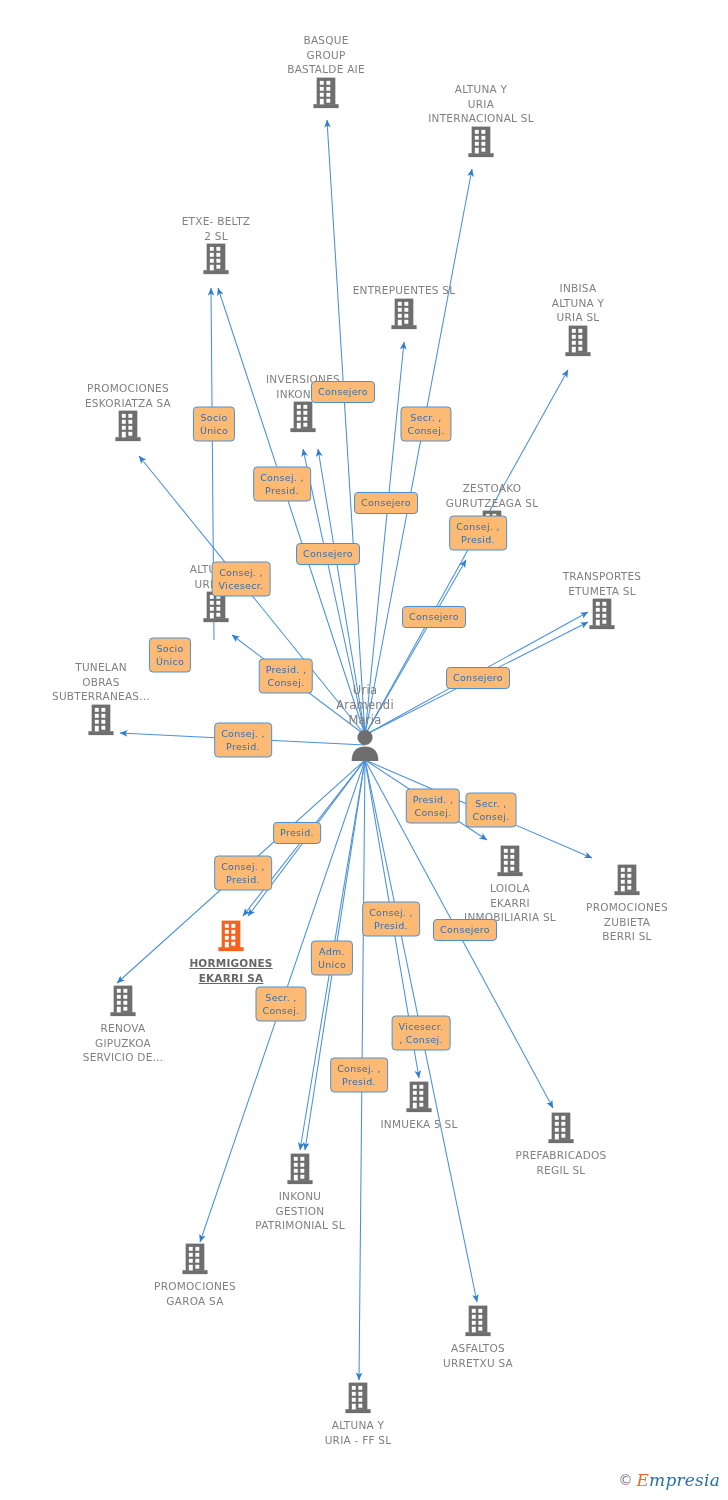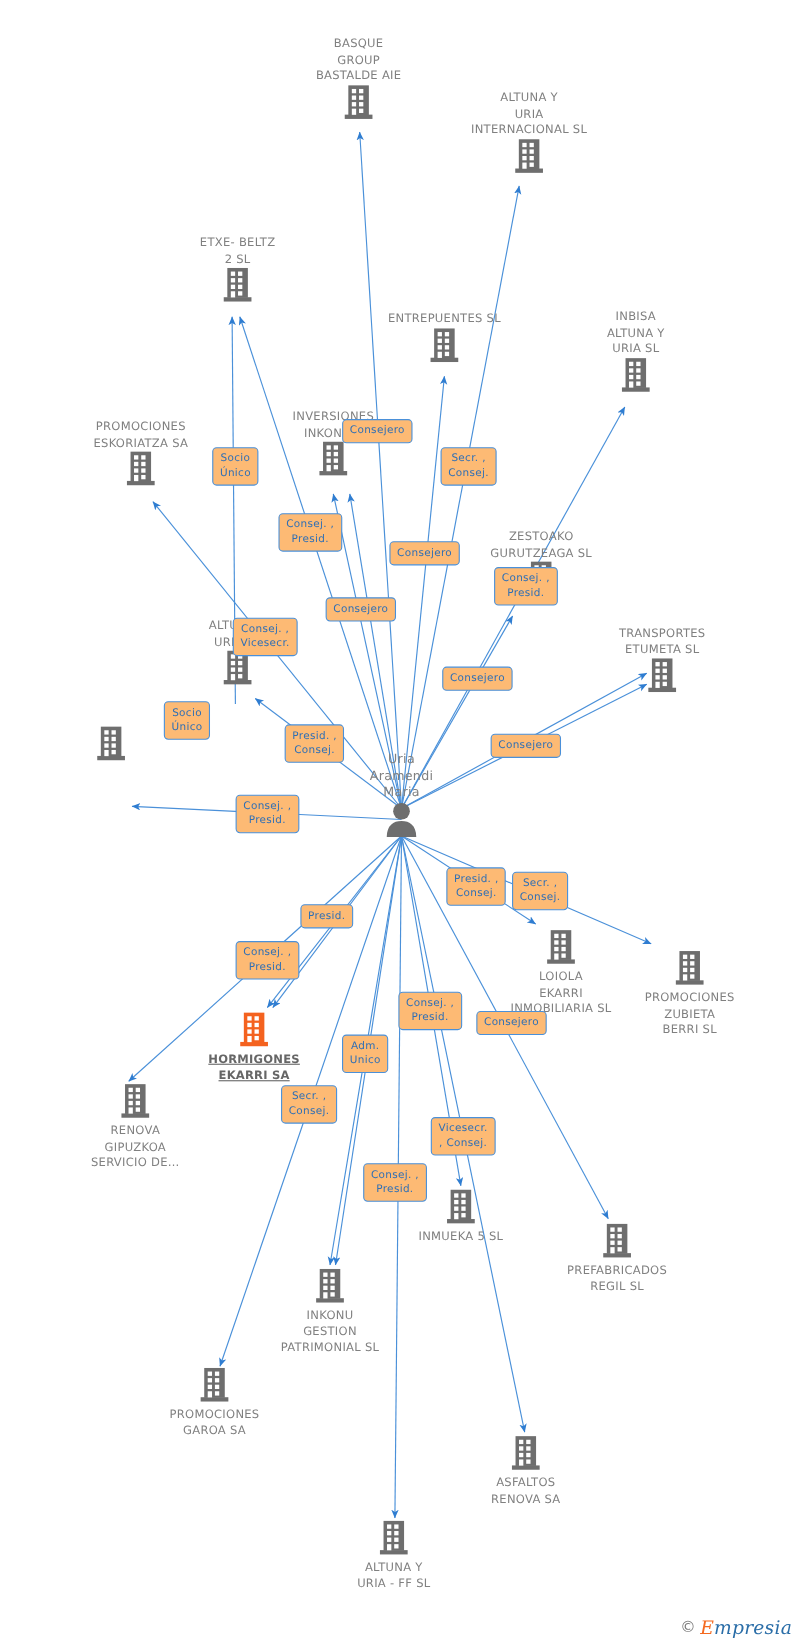--- a/index.html
+++ b/index.html
@@ -245,20 +245,23 @@
               <rect x="8.4" y="10.4" width="4.2" height="4.2"></rect>
               <rect x="15.4" y="10.4" width="4.2" height="4.2"></rect>
               <rect x="8.4" y="16.8" width="4.2" height="4.2"></rect>
               <rect x="15.4" y="16.8" width="4.2" height="4.2"></rect>
               <rect x="8.4" y="23.2" width="4.2" height="6"></rect>
               <rect x="15.4" y="23.2" width="4.2" height="4.2"></rect>
             </g>
           </svg></span>
       </div>
       <div class="node" style="left: 101px; top: 660px;">
+        <span class="cap">TUNELAN
+OBRAS
+SUBTERRANEAS…</span>
         <span class="glyph"><svg width="28" height="32" viewBox="0 0 30 34" aria-hidden="true">
             <rect x="5" y="0.5" width="20" height="29" fill="#6e6e6e"></rect>
             <rect x="1.5" y="29" width="27" height="4.2" fill="#6e6e6e"></rect>
             <g fill="#ffffff">
               <rect x="8.4" y="4" width="4.2" height="4.2"></rect>
               <rect x="15.4" y="4" width="4.2" height="4.2"></rect>
               <rect x="8.4" y="10.4" width="4.2" height="4.2"></rect>
               <rect x="15.4" y="10.4" width="4.2" height="4.2"></rect>
               <rect x="8.4" y="16.8" width="4.2" height="4.2"></rect>
               <rect x="15.4" y="16.8" width="4.2" height="4.2"></rect>
@@ -423,21 +426,21 @@
               <rect x="15.4" y="4" width="4.2" height="4.2"></rect>
               <rect x="8.4" y="10.4" width="4.2" height="4.2"></rect>
               <rect x="15.4" y="10.4" width="4.2" height="4.2"></rect>
               <rect x="8.4" y="16.8" width="4.2" height="4.2"></rect>
               <rect x="15.4" y="16.8" width="4.2" height="4.2"></rect>
               <rect x="8.4" y="23.2" width="4.2" height="6"></rect>
               <rect x="15.4" y="23.2" width="4.2" height="4.2"></rect>
             </g>
           </svg></span>
         <span class="cap">ASFALTOS
-RENOVA SA</span>
+URRETXU SA</span>
       </div>
       <div class="node" style="left: 358px; top: 1382px;">
         <span class="glyph"><svg width="28" height="32" viewBox="0 0 30 34" aria-hidden="true">
             <rect x="5" y="0.5" width="20" height="29" fill="#6e6e6e"></rect>
             <rect x="1.5" y="29" width="27" height="4.2" fill="#6e6e6e"></rect>
             <g fill="#ffffff">
               <rect x="8.4" y="4" width="4.2" height="4.2"></rect>
               <rect x="15.4" y="4" width="4.2" height="4.2"></rect>
               <rect x="8.4" y="10.4" width="4.2" height="4.2"></rect>
               <rect x="15.4" y="10.4" width="4.2" height="4.2"></rect>

